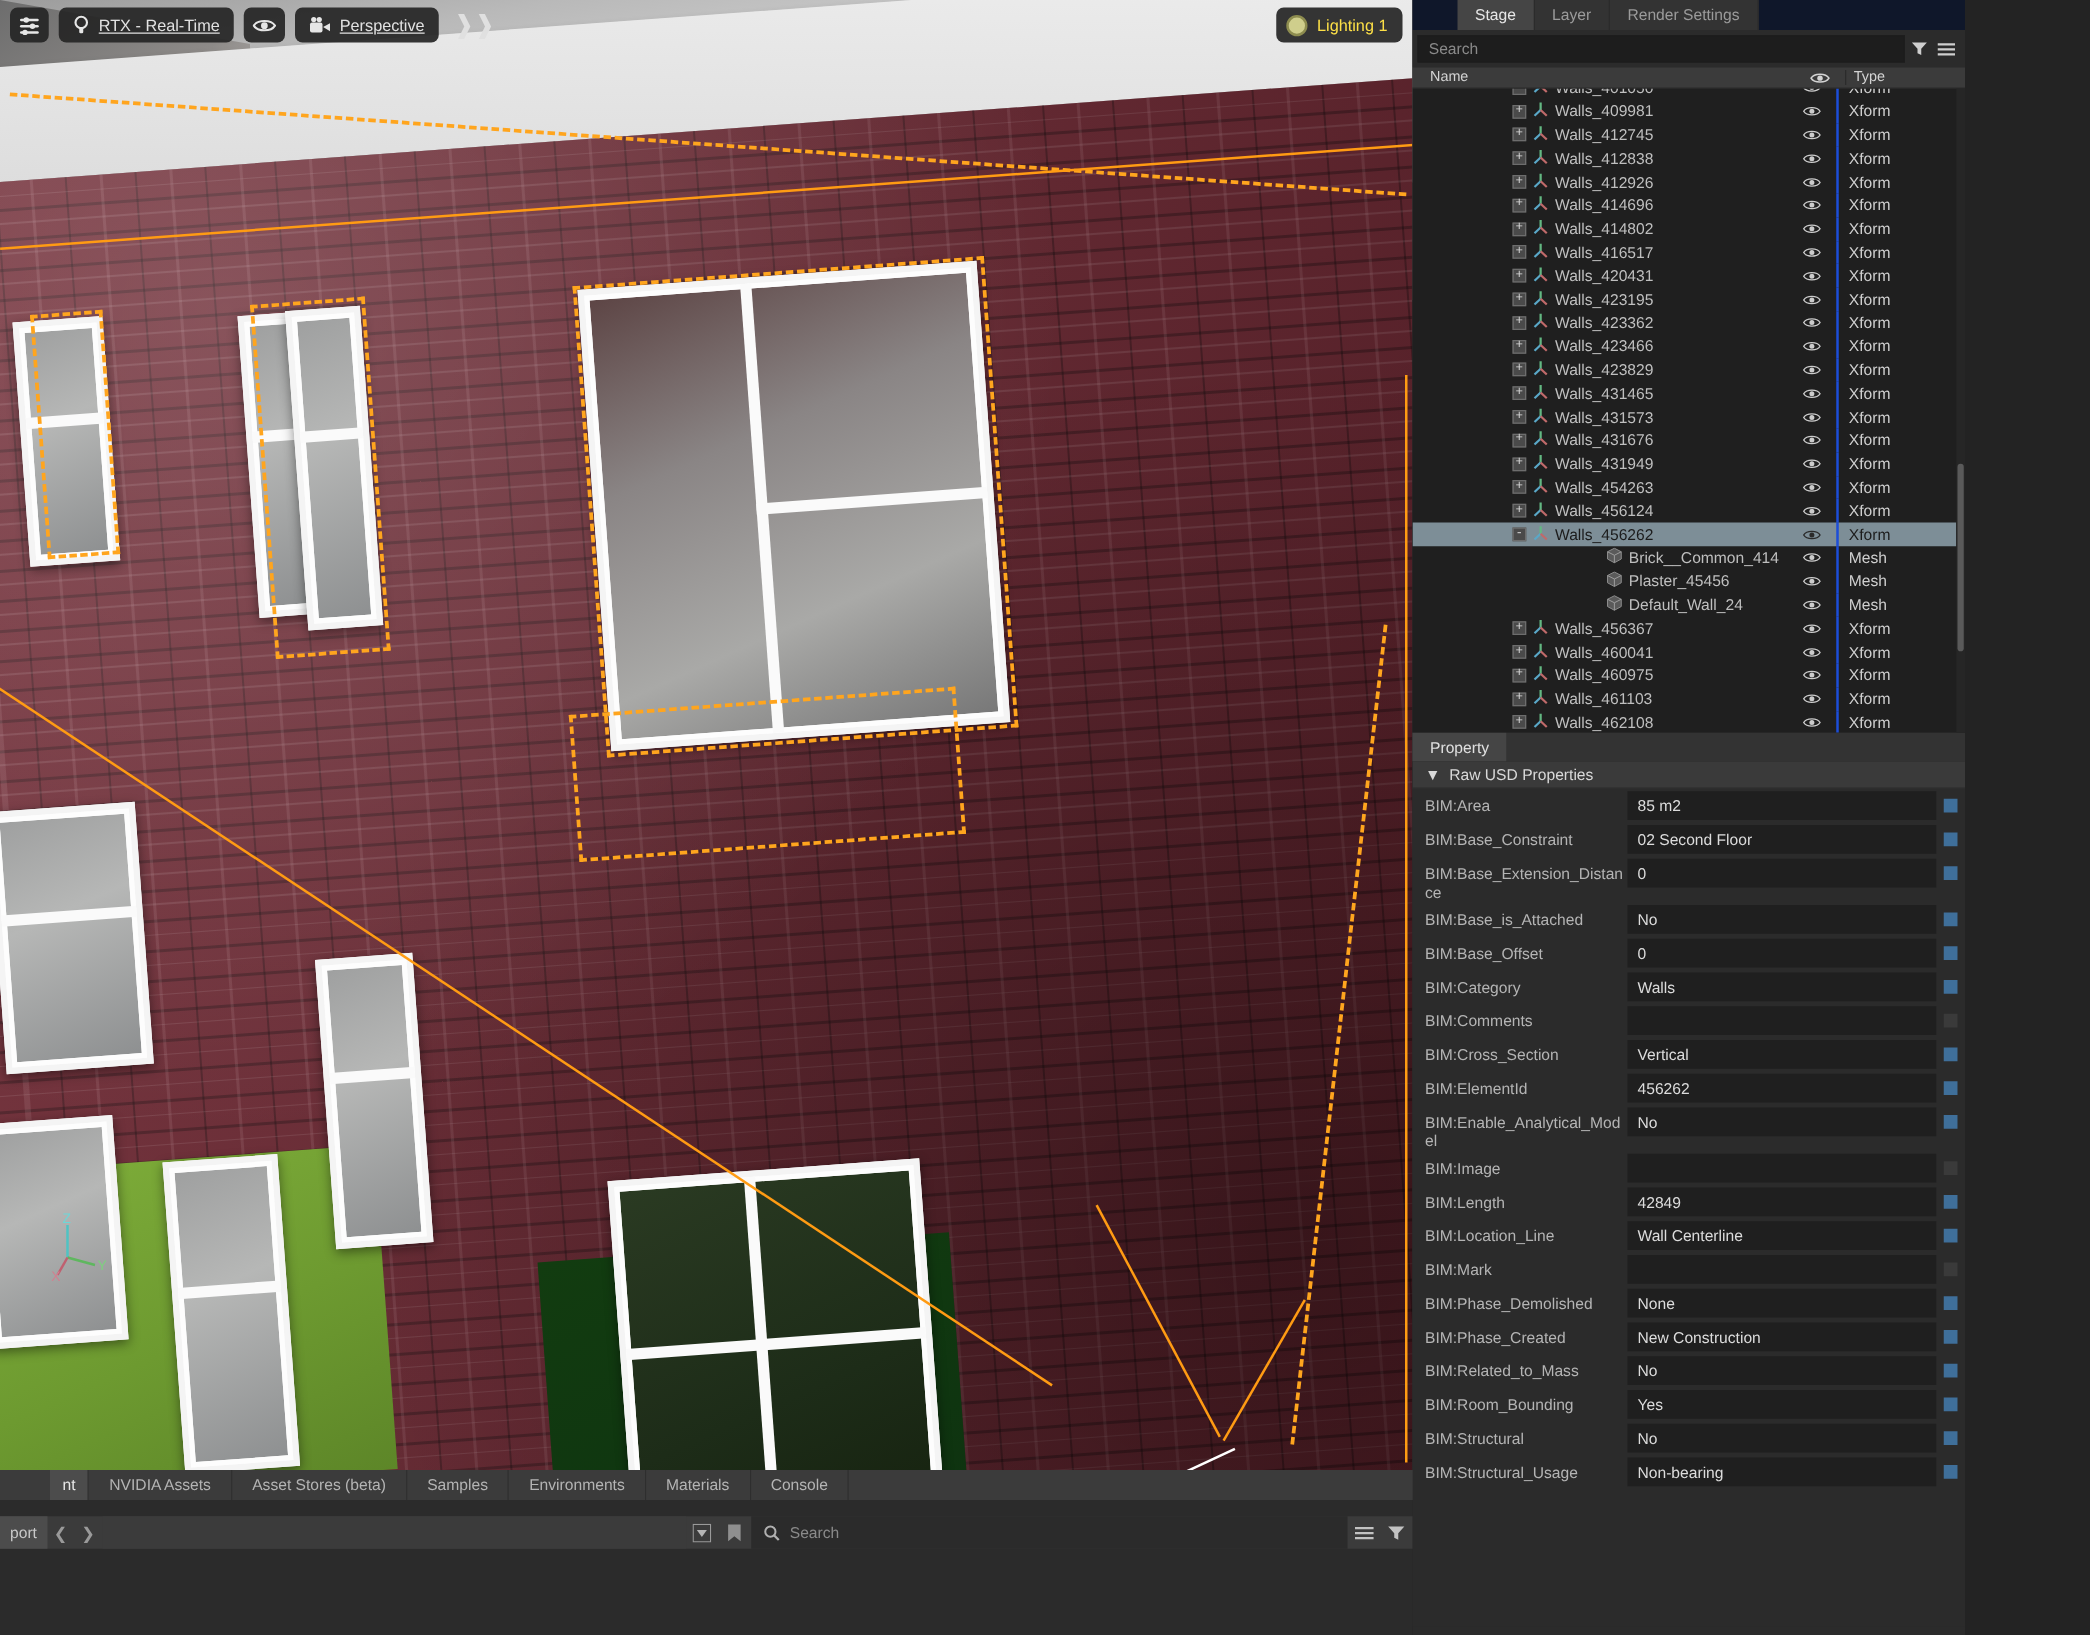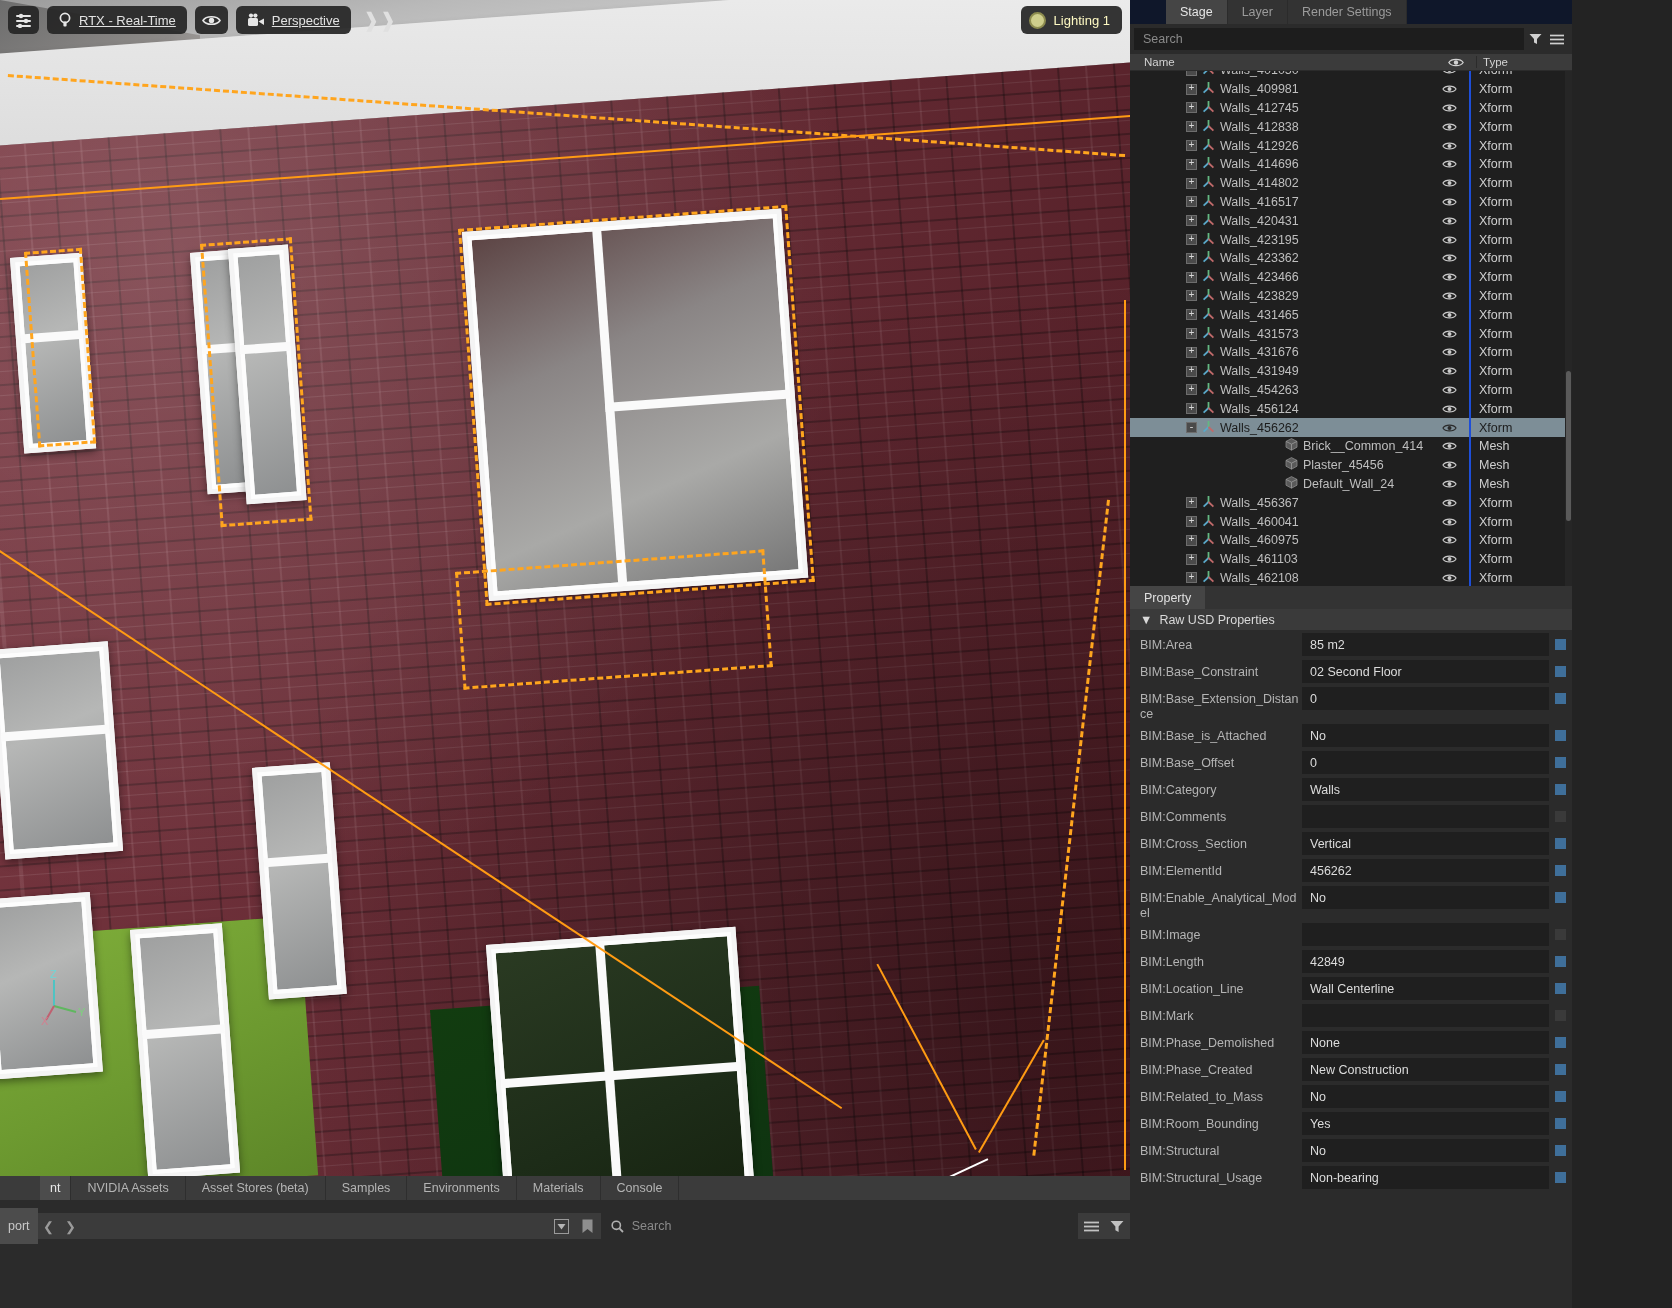--- a/index.html
+++ b/index.html
@@ -114,21 +114,21 @@
     color:#e2e2e2; font-size:13px; white-space:nowrap;
     cursor:pointer;
     text-decoration:underline;
   }
   .tb-btn.icononly { padding:0 7px; }
   .tb-chevrons { color:#e0e0e0; font-size:20px; padding:0 4px; cursor:pointer; line-height:1; }
   .lighting-btn {
     position:absolute; right:8px; top:6px; z-index:30;
     height:28px; display:flex; align-items:center; gap:8px;
     background:rgba(38,38,38,.93); border-radius:6px; padding:0 12px 0 8px;
-    color:#fef9c3; font-size:13px; cursor:pointer;
+    color:#fde047; font-size:13px; cursor:pointer;
   }
   .sun-ico { width:17px;height:17px;border-radius:50%;background:#cfce8c;border:2px solid #8d8c4f; }
   .axis-gizmo { position:absolute; left:32px; bottom:150px; width:60px; height:60px; z-index:25; }
 
   
   #right { position:absolute; left:1130px; top:0; width:442px; height:1308px; background:#2b2b2b; }
 
   .tabstrip { display:flex; height:24px; background:#0f172a; align-items:flex-end;padding-left:36px; }
   .tab {
     height:24px; padding:0 14px; display:flex; align-items:center;
@@ -160,21 +160,21 @@
   .trow.sel { background:#7d8e97; color:#1c1c1c; }
   .trow .name { flex:1; display:flex; align-items:center; gap:5px; }
   .trow .eyecol { width:40px; display:flex; justify-content:center; }
   .trow .typecol { width:96px; padding-left:8px; color:#cfcfcf; border-left:2px solid #1d4ed8; height:100%; display:flex; align-items:center;}
   .trow.sel .typecol { color:#1c1c1c; }
   .expander {
     width:11px;height:11px;border:1px solid #6d6d6d;background:#4a4a4a;
     display:flex;align-items:center;justify-content:center;color:#d8d8d8;
     font-size:10px;line-height:1;font-family:"Liberation Mono",monospace;
   }
-  .ind1 { padding-left:56px; }
+  .ind1 { padding-left:80px; }
   .ind2 { padding-left:155px; }
 
   .scrollbar-v {
     position:absolute; right:0; top:0; width:7px; height:100%; background:#262626;
   }
   .scrollbar-v .thumb { position:absolute; left:1px; width:5px; background:#5a5a5a; border-radius:3px; }
 
   
   .prop-tabs { display:flex; height:23px; background:#333; }
   .prop-tab { padding:0 14px; display:flex; align-items:center; font-size:12.5px; color:#e0e0e0; background:#454545; cursor:pointer;}
@@ -197,21 +197,21 @@
 
   
   #bottom { position:absolute; left:0; top:1176px; width:1130px; height:132px; background:#2b2b2b; }
   .btabs { display:flex; height:24px; background:#3b3b3b; align-items:flex-end; }
   .btab {
     height:24px; padding:0 16px; display:flex; align-items:center; font-size:12.5px;
     color:#b4b4b4; background:#3b3b3b; border-right:1px solid #2e2e2e; cursor:pointer;
   }
   .btab.active { background:#4c4c4c; color:#e8e8e8; }
   .brow2 { display:flex; align-items:center; height:26px; background:#3b3b3b; margin-top:13px; }
-  .chip { height:36px; padding:0 12px; display:flex;align-items:center;font-size:12.5px;color:#c8c8c8;background:#4c4c4c;cursor:pointer;}
+  .chip { height:26px; padding:0 12px; display:flex;align-items:center;font-size:12.5px;color:#c8c8c8;background:#4c4c4c;cursor:pointer;}
   .navarrow { width:22px;height:26px;display:flex;align-items:center;justify-content:center;color:#9a9a9a;font-size:13px;cursor:pointer;}
   .bsearch { flex:1; height:26px; background:#2b2b2b; display:flex; align-items:center; gap:8px; padding-left:10px; color:#8a8a8a; font-size:12.5px; }
   .bicon { width:26px;height:26px;display:flex;align-items:center;justify-content:center;color:#bdbdbd;cursor:pointer;}
   .bfill { height:26px; background:#3b3b3b; }
 </style>
 </head>
 <body>
 
 <div id="app">
 

